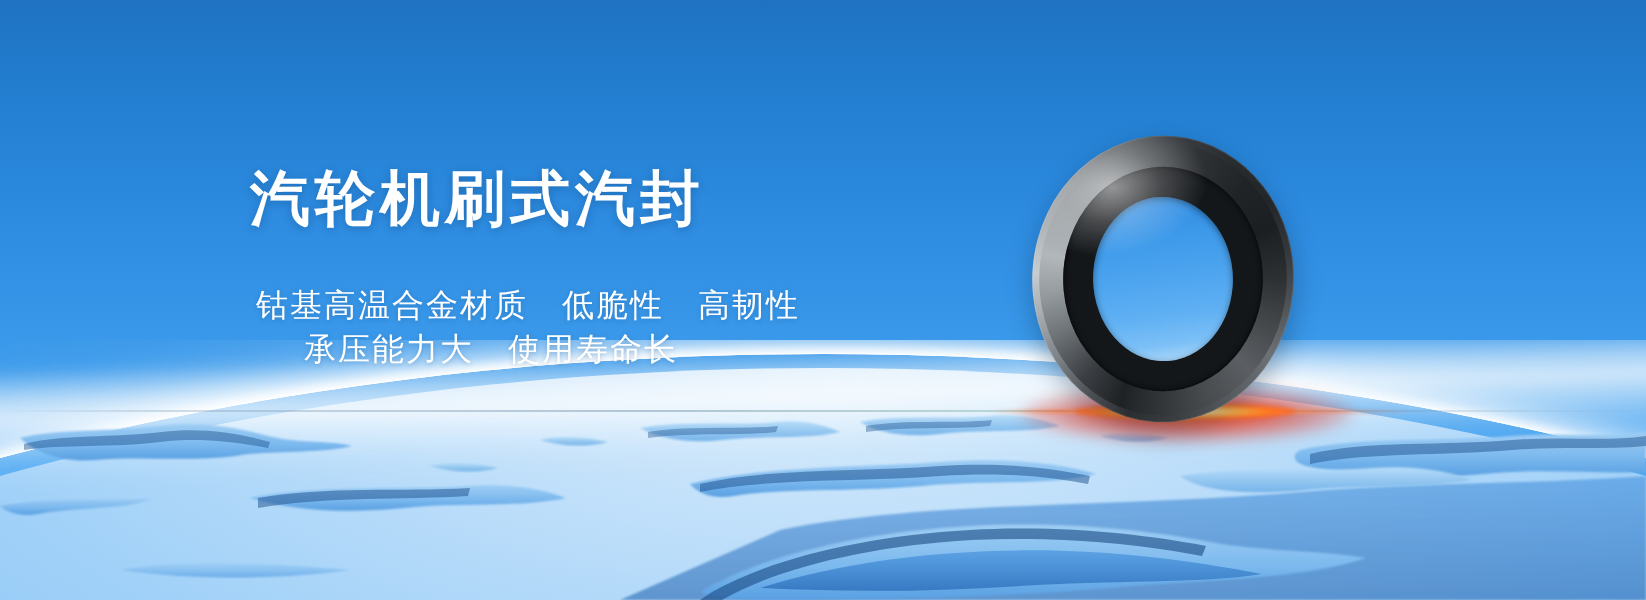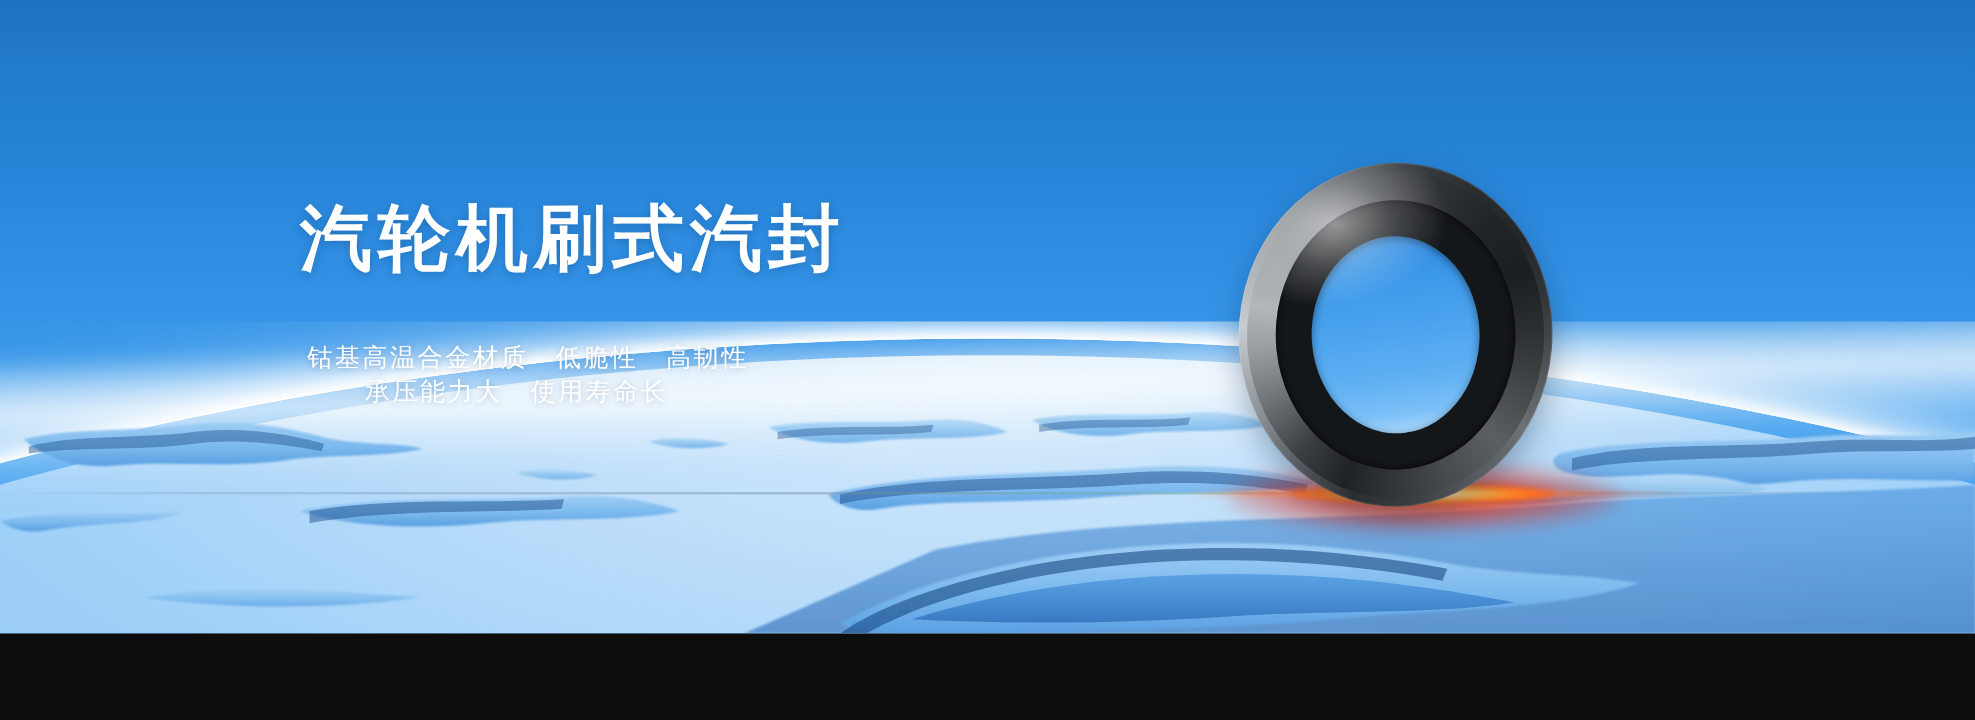--- a/index.html
+++ b/index.html
@@ -6,21 +6,21 @@
   html, body {
     margin: 0;
     padding: 0;
     background: #0d0d0d;
   }
   * { box-sizing: border-box; }
 
   .banner {
     position: relative;
     width: 1646px;
-    height: 528px;
+    height: 600px;
     overflow: hidden;
     font-family: "Liberation Sans", "DejaVu Sans", sans-serif;
     
     background: linear-gradient(to bottom,
         #1f72c2 0%,
         #2380d2 18%,
         #2d8be0 36%,
         #3897e9 54%,
         #44a1ee 68%,
         #50a9f2 78%,
@@ -296,21 +296,21 @@
     font-size: 60px;
     line-height: 1.12;
     font-weight: 700;
     letter-spacing: 5px;
     text-shadow: 0 2px 8px rgba(10,50,95,0.30);
     white-space: nowrap;
   }
   .sub {
     margin: 0;
     color: #ffffff;
-    font-size: 21px;
+    font-size: 32px;
     font-weight: 400;
     letter-spacing: 2px;
     white-space: nowrap;
     text-shadow: 0 1px 5px rgba(10,50,95,0.25);
   }
   .sub-1 { margin-top: 52px; padding-left: 6px; }
   .sub-2 { padding-left: 54px; }
 </style>
 </head>
 <body>

